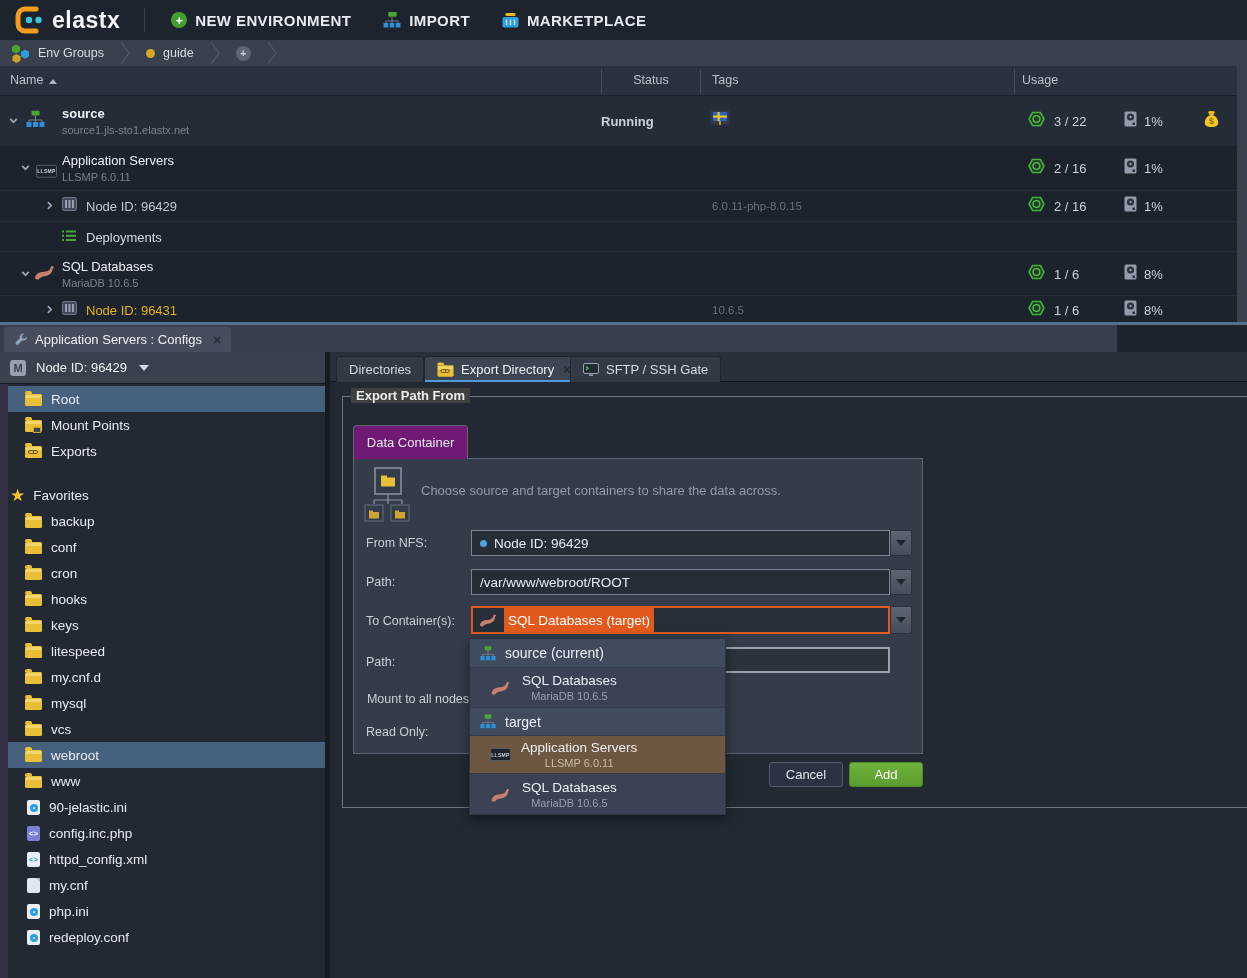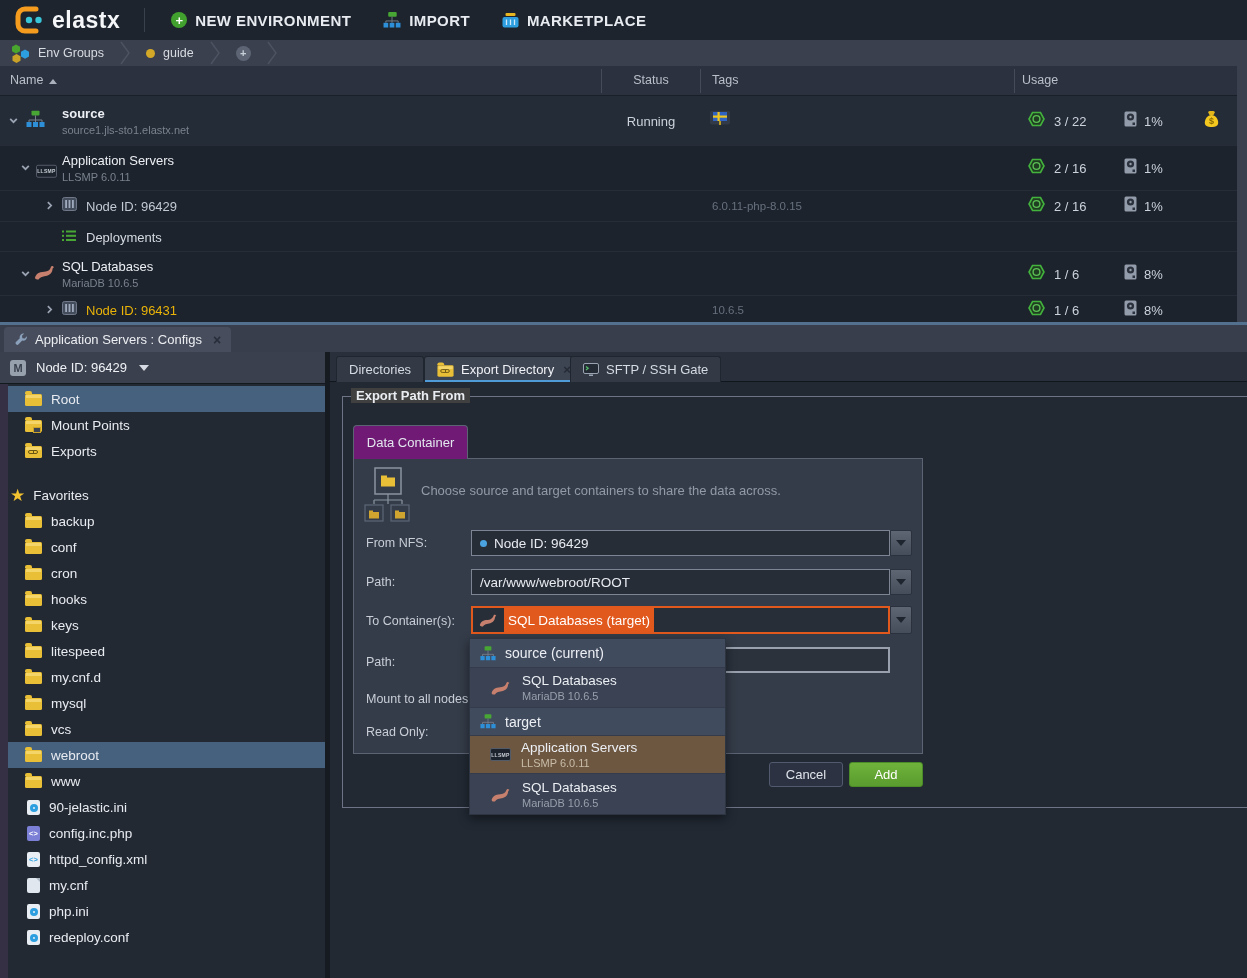--- a/index.html
+++ b/index.html
@@ -27,35 +27,35 @@
   #envhdr .h{position:absolute;top:7px;}
   .hsep{position:absolute;top:3px;width:1px;height:24px;background:#454b59;}
   .sort-arrow{display:inline-block;width:0;height:0;border-left:4px solid transparent;border-right:4px solid transparent;border-bottom:5px solid #aab1bc;margin-left:6px;}
   #envrows{position:absolute;left:0;top:96px;width:1237px;height:226px;overflow:hidden;}
   .erow{position:relative;width:100%;border-bottom:1px solid #262d38;background:#1c232d;}
   .erow.sel{background:#242c38;}
   .nm{position:absolute;top:50%;transform:translateY(-50%);}
   .t1{font-size:13px;color:#eceff3;}
   .t1.b{font-weight:bold;}
   .t2{font-size:11px;color:#7a828e;margin-top:3px;}
-  .rstatus{position:absolute;left:601px;width:100px;top:50%;transform:translateY(-50%);text-align:center;font-size:13px;color:#ccd2da;}
+  .rstatus{position:absolute;left:601px;width:100px;top:50%;transform:translateY(-50%);font-size:13px;color:#ccd2da;font-weight:bold;}
   .rtagtxt{position:absolute;left:712px;top:50%;transform:translateY(-50%);font-size:11.5px;color:#67707e;}
   .rtagico{position:absolute;left:710px;top:50%;transform:translateY(-50%);}
   .u-hex{position:absolute;left:1028px;top:50%;transform:translateY(-50%);}
   .u-hexv{position:absolute;left:1054px;top:50%;transform:translateY(-50%);font-size:13px;color:#ccd2da;}
   .u-disk{position:absolute;left:1124px;top:50%;transform:translateY(-50%);}
   .u-diskv{position:absolute;left:1144px;top:50%;transform:translateY(-50%);font-size:13px;color:#ccd2da;}
   .u-money{position:absolute;left:1204px;top:50%;transform:translateY(-50%);}
   .chev{position:absolute;top:50%;transform:translateY(-50%);cursor:pointer;}
   .ricon{position:absolute;top:50%;transform:translateY(-50%);}
   #env-scroll{position:absolute;left:1237px;top:66px;width:10px;height:256px;background:#3a404d;}
   #split-h{position:absolute;left:0;top:322px;width:1247px;height:3px;background:#53708f;}
 
   
-  #paneltabs{position:absolute;left:0;top:325px;width:1247px;height:27px;background:#393e4c;}
+  #paneltabs{position:absolute;left:0;top:325px;width:1117px;height:27px;background:#393e4c;}
   .ptab{position:absolute;left:4px;top:2px;height:25px;background:#474d5c;border-radius:4px 4px 0 0;display:flex;align-items:center;gap:7px;padding:0 10px;font-size:13px;color:#eceef2;cursor:pointer;}
   .ptab .x{color:#272d3a;font-weight:bold;font-size:14px;margin-left:4px;cursor:pointer;}
 
   
   #leftpanel{position:absolute;left:0;top:352px;width:325px;height:626px;background:#222933;}
   #lp-head{position:absolute;left:0;top:0;width:325px;height:32px;background:#3b404e;border-bottom:1px solid #14181f;display:flex;align-items:center;gap:10px;padding:0 10px;font-size:13px;color:#eef1f5;cursor:pointer;}
   .ic-m{width:16px;height:16px;background:#97a0ad;border-radius:3px;color:#39404e;font-size:11px;font-weight:bold;display:flex;align-items:center;justify-content:center;}
   .caret-down{width:0;height:0;border-left:5px solid transparent;border-right:5px solid transparent;border-top:6px solid #d6dae2;margin-left:2px;}
   #tree-scroll{position:absolute;left:0;top:32px;width:8px;height:594px;background:#353043;}
   #tree{position:absolute;left:8px;top:34px;width:317px;}
@@ -79,21 +79,21 @@
   .i-fphp::after{content:"<>";}
   .i-fxml{background:#e9eef4;color:#2d9fe0;font-size:7.5px;font-weight:bold;display:flex;align-items:center;justify-content:center;}
   .i-fxml::after{content:"<>";}
   .i-fplain{background:#e0e7ef;}
   .i-fplain::before{content:"";position:absolute;right:0;top:0;width:0;height:0;border-left:4px solid transparent;border-top:4px solid #aeb9c6;}
 
   
   #split-v{position:absolute;left:325px;top:352px;width:5px;height:626px;background:#161b22;}
 
   
-  #rightpanel{position:absolute;left:330px;top:352px;width:917px;height:626px;background:#222933;overflow:hidden;}
+  #rightpanel{position:absolute;left:330px;top:352px;width:917px;height:626px;background:#222933;overflow:hidden;text-align:center;}
   #rp-tabs{position:absolute;left:0;top:0;width:917px;height:30px;background:#2a303b;border-bottom:1px solid #11151c;}
   .rtab{position:absolute;top:4px;height:26px;background:#333a46;border:1px solid #20262f;border-bottom:none;border-radius:3px 3px 0 0;display:flex;align-items:center;gap:7px;padding:0 12px;font-size:13px;color:#d6dae2;cursor:pointer;}
   .rtab.active{background:#3d4452;color:#f0f2f6;box-shadow:inset 0 -2px 0 #4f9bd8;}
   .rtab .x{color:#252b35;font-weight:bold;font-size:13px;margin-left:2px;cursor:pointer;}
 
   
   #fs{position:absolute;left:12px;top:44px;width:1010px;height:412px;border:1px solid #6d7486;}
   #fs-legend{position:absolute;left:8px;top:-9px;background:#404040;padding:0 5px;font-size:13px;font-weight:bold;color:#e9ecf1;}
   #dc-tab{position:absolute;left:10px;top:28px;width:115px;height:34px;background:#701a75;border:1px solid #5c6373;border-bottom:none;border-radius:4px 4px 0 0;display:flex;align-items:center;justify-content:center;font-size:13px;color:#e3e7ee;z-index:2;}
   #dc-panel{position:absolute;left:10px;top:61px;width:570px;height:296px;background:#343c49;border:1px solid #5c6373;z-index:1;}

